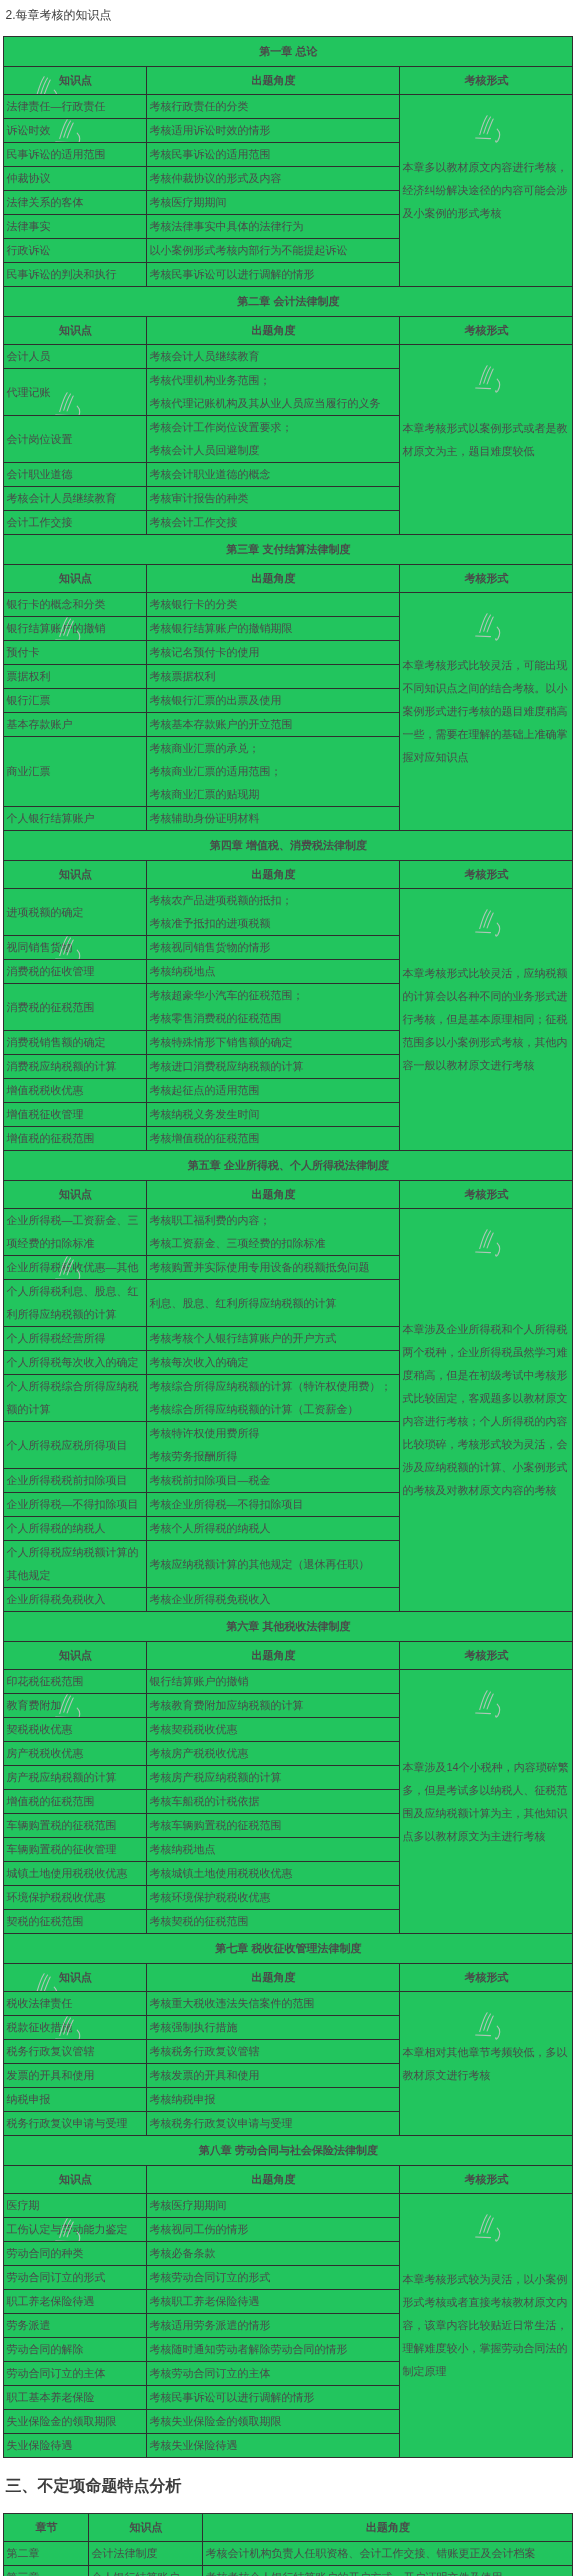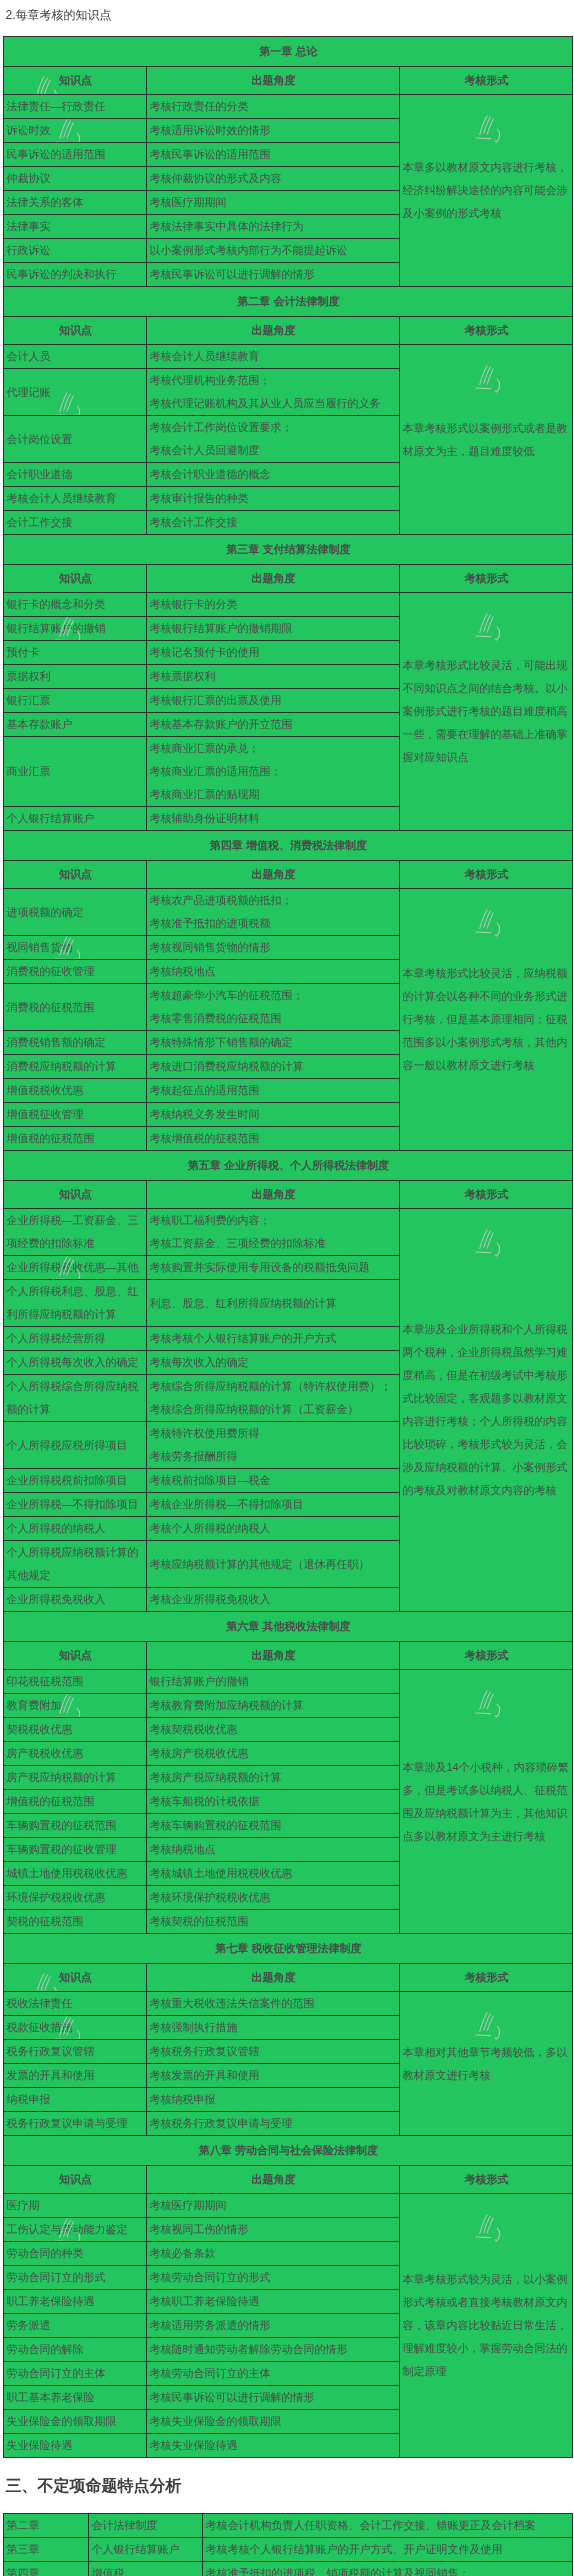--- a/index.html
+++ b/index.html
@@ -767,20 +767,25 @@
   <div class="section-heading">三、不定项命题特点分析</div>
 
   <table class="grid">
     <colgroup>
         <col style="width:85px">
         <col style="width:114px">
         <col>
       </colgroup>
     <tbody id="analysis-body">
         <tr>
+          <td class="col-header">章节</td>
+          <td class="col-header">知识点</td>
+          <td class="col-header">出题角度</td>
+        </tr>
+        <tr>
           <td rowspan="1">第二章</td>
           <td>会计法律制度</td>
           <td>考核会计机构负责人任职资格、会计工作交接、错账更正及会计档案</td>
         </tr>
         <tr>
           <td rowspan="1">第三章</td>
           <td>个人银行结算账户</td>
           <td>考核考核个人银行结算账户的开户方式、开户证明文件及使用</td>
         </tr>
         <tr>

